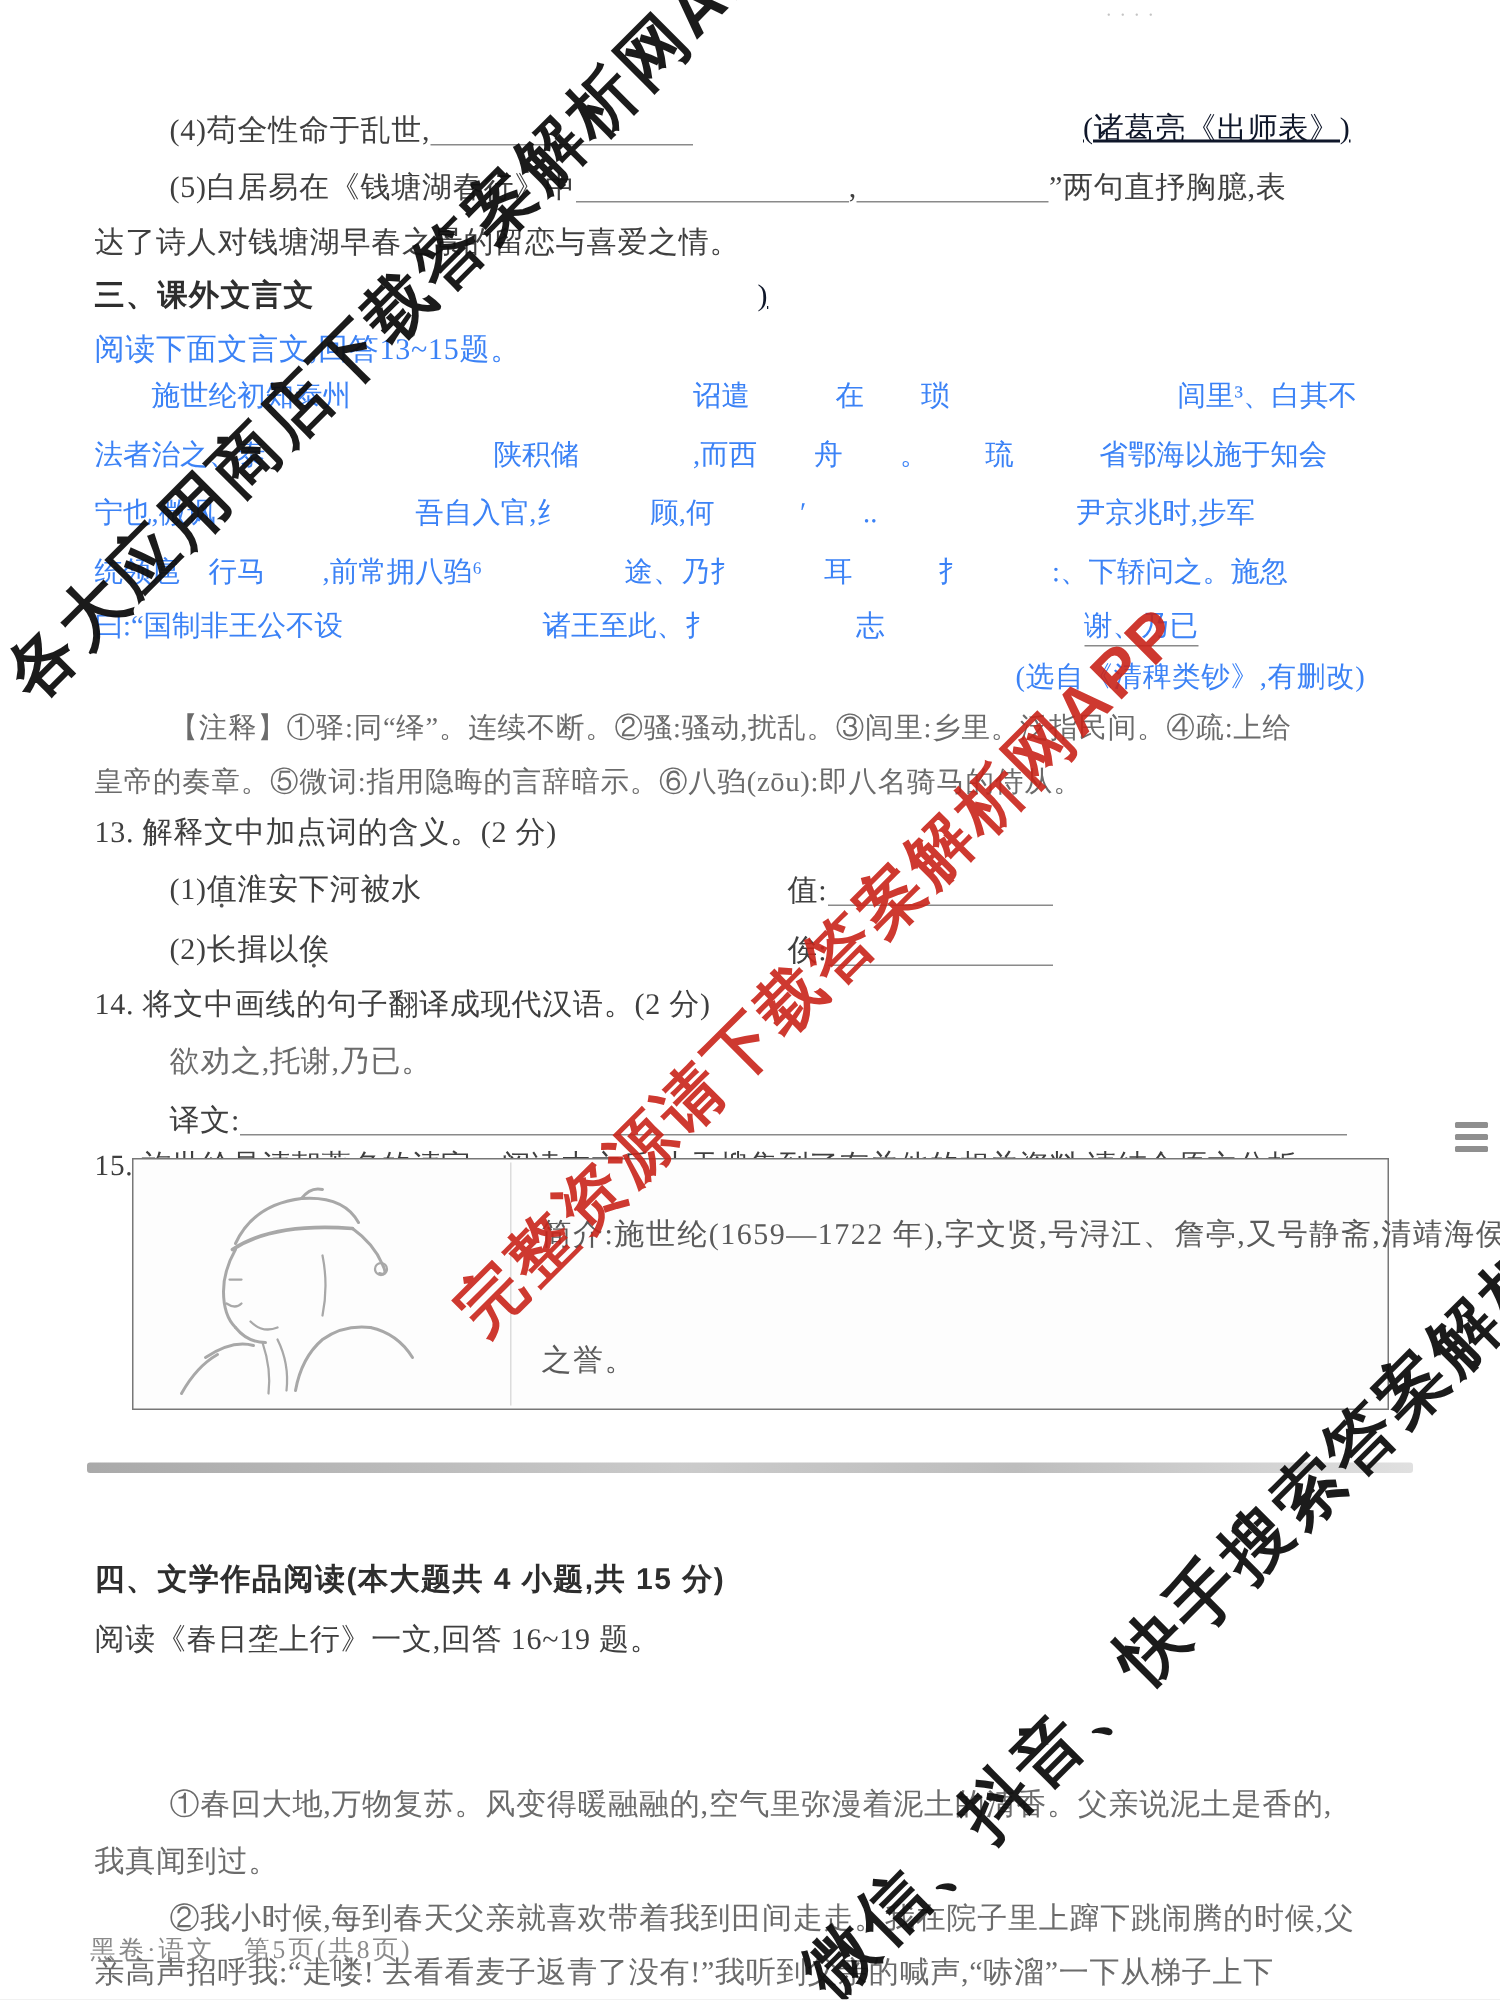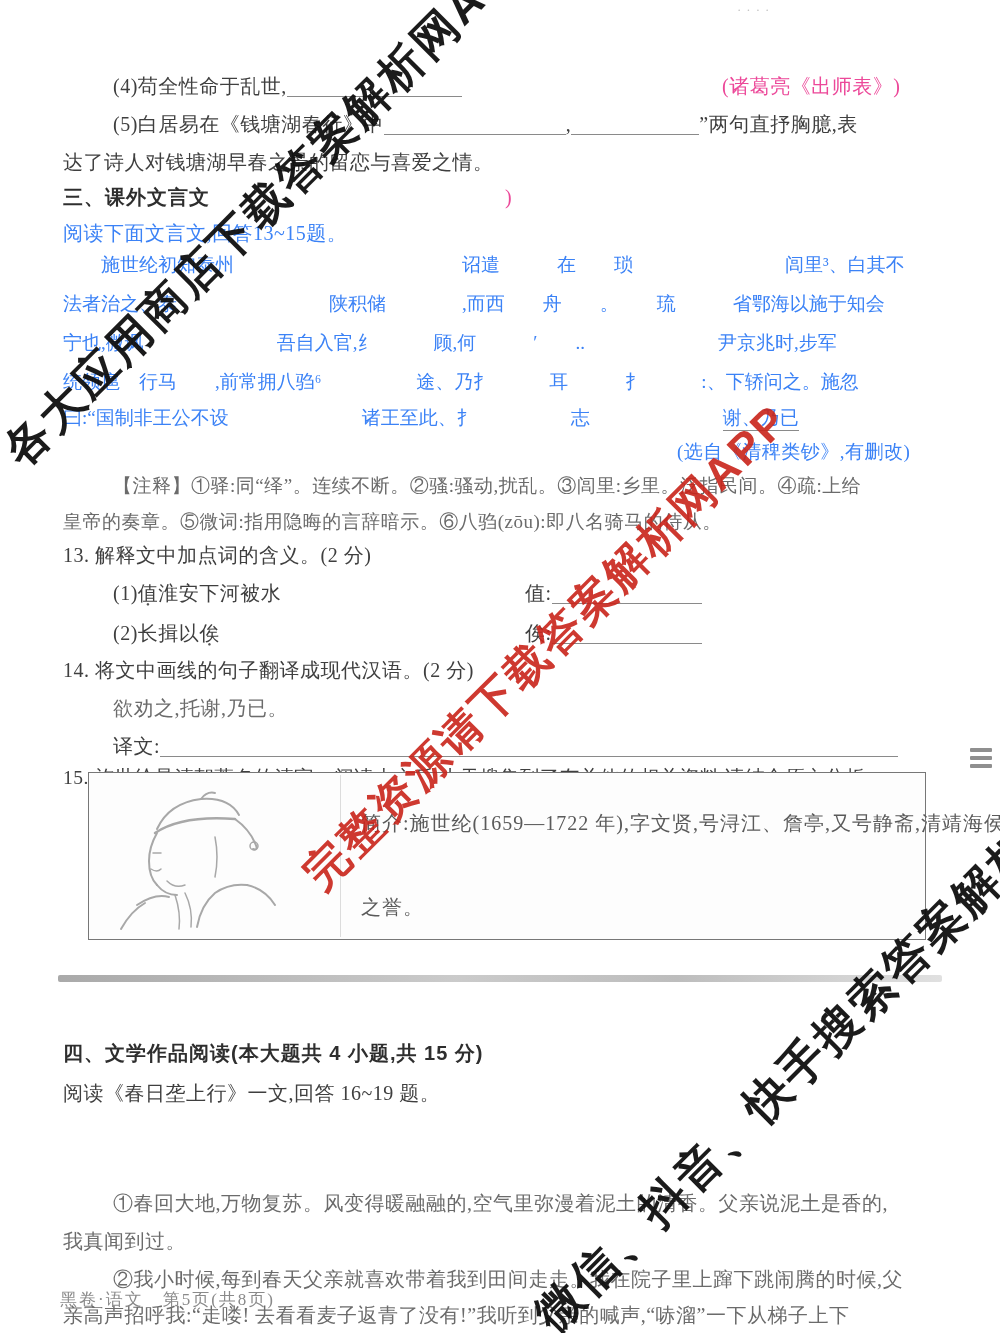--- a/index.html
+++ b/index.html
@@ -6,21 +6,21 @@
   #page{
     position:relative;width:1000px;height:1333px;margin:0 auto;
     background:#ffffff;overflow:hidden;
     font-family:"Liberation Serif","DejaVu Serif",serif;
     color:#4a4a4a;font-size:20px;
   }
   .l{position:absolute;left:63px;white-space:pre;letter-spacing:.5px;line-height:1;margin-top:46px;}
   .indent{left:113px;}
   .bold-h{font-family:"Liberation Sans","DejaVu Sans",sans-serif;font-weight:bold;color:#2e2e2e;letter-spacing:1px;}
   .faded{color:#3b82f6;}
-  .vfaded{color:#ec4899;}
+  .vfaded{color:#0f172a;text-decoration:underline;}
   .mid{color:#6b6b6b;}
   .stem{color:#3f3f3f;}
   .blank{display:inline-block;border-bottom:1.6px solid #8a8a8a;height:1em;vertical-align:-4px;}
   .u{border-bottom:1.6px solid #8a8a8a;padding-bottom:2px;}
   .dot-under{position:relative;display:inline-block;}
   .dot-under::after{content:"•";position:absolute;left:50%;transform:translateX(-50%);bottom:-.62em;font-size:11px;color:#555;}
   .center-row{position:absolute;left:60px;width:880px;text-align:center;white-space:pre;}
   
   #bio-box{position:absolute;left:88px;top:772px;width:836px;height:166px;border:1.6px solid #777;background:#fdfdfd;}
   #bio-divider{position:absolute;left:251px;top:2px;bottom:2px;width:1px;background:#dcdcdc;}

